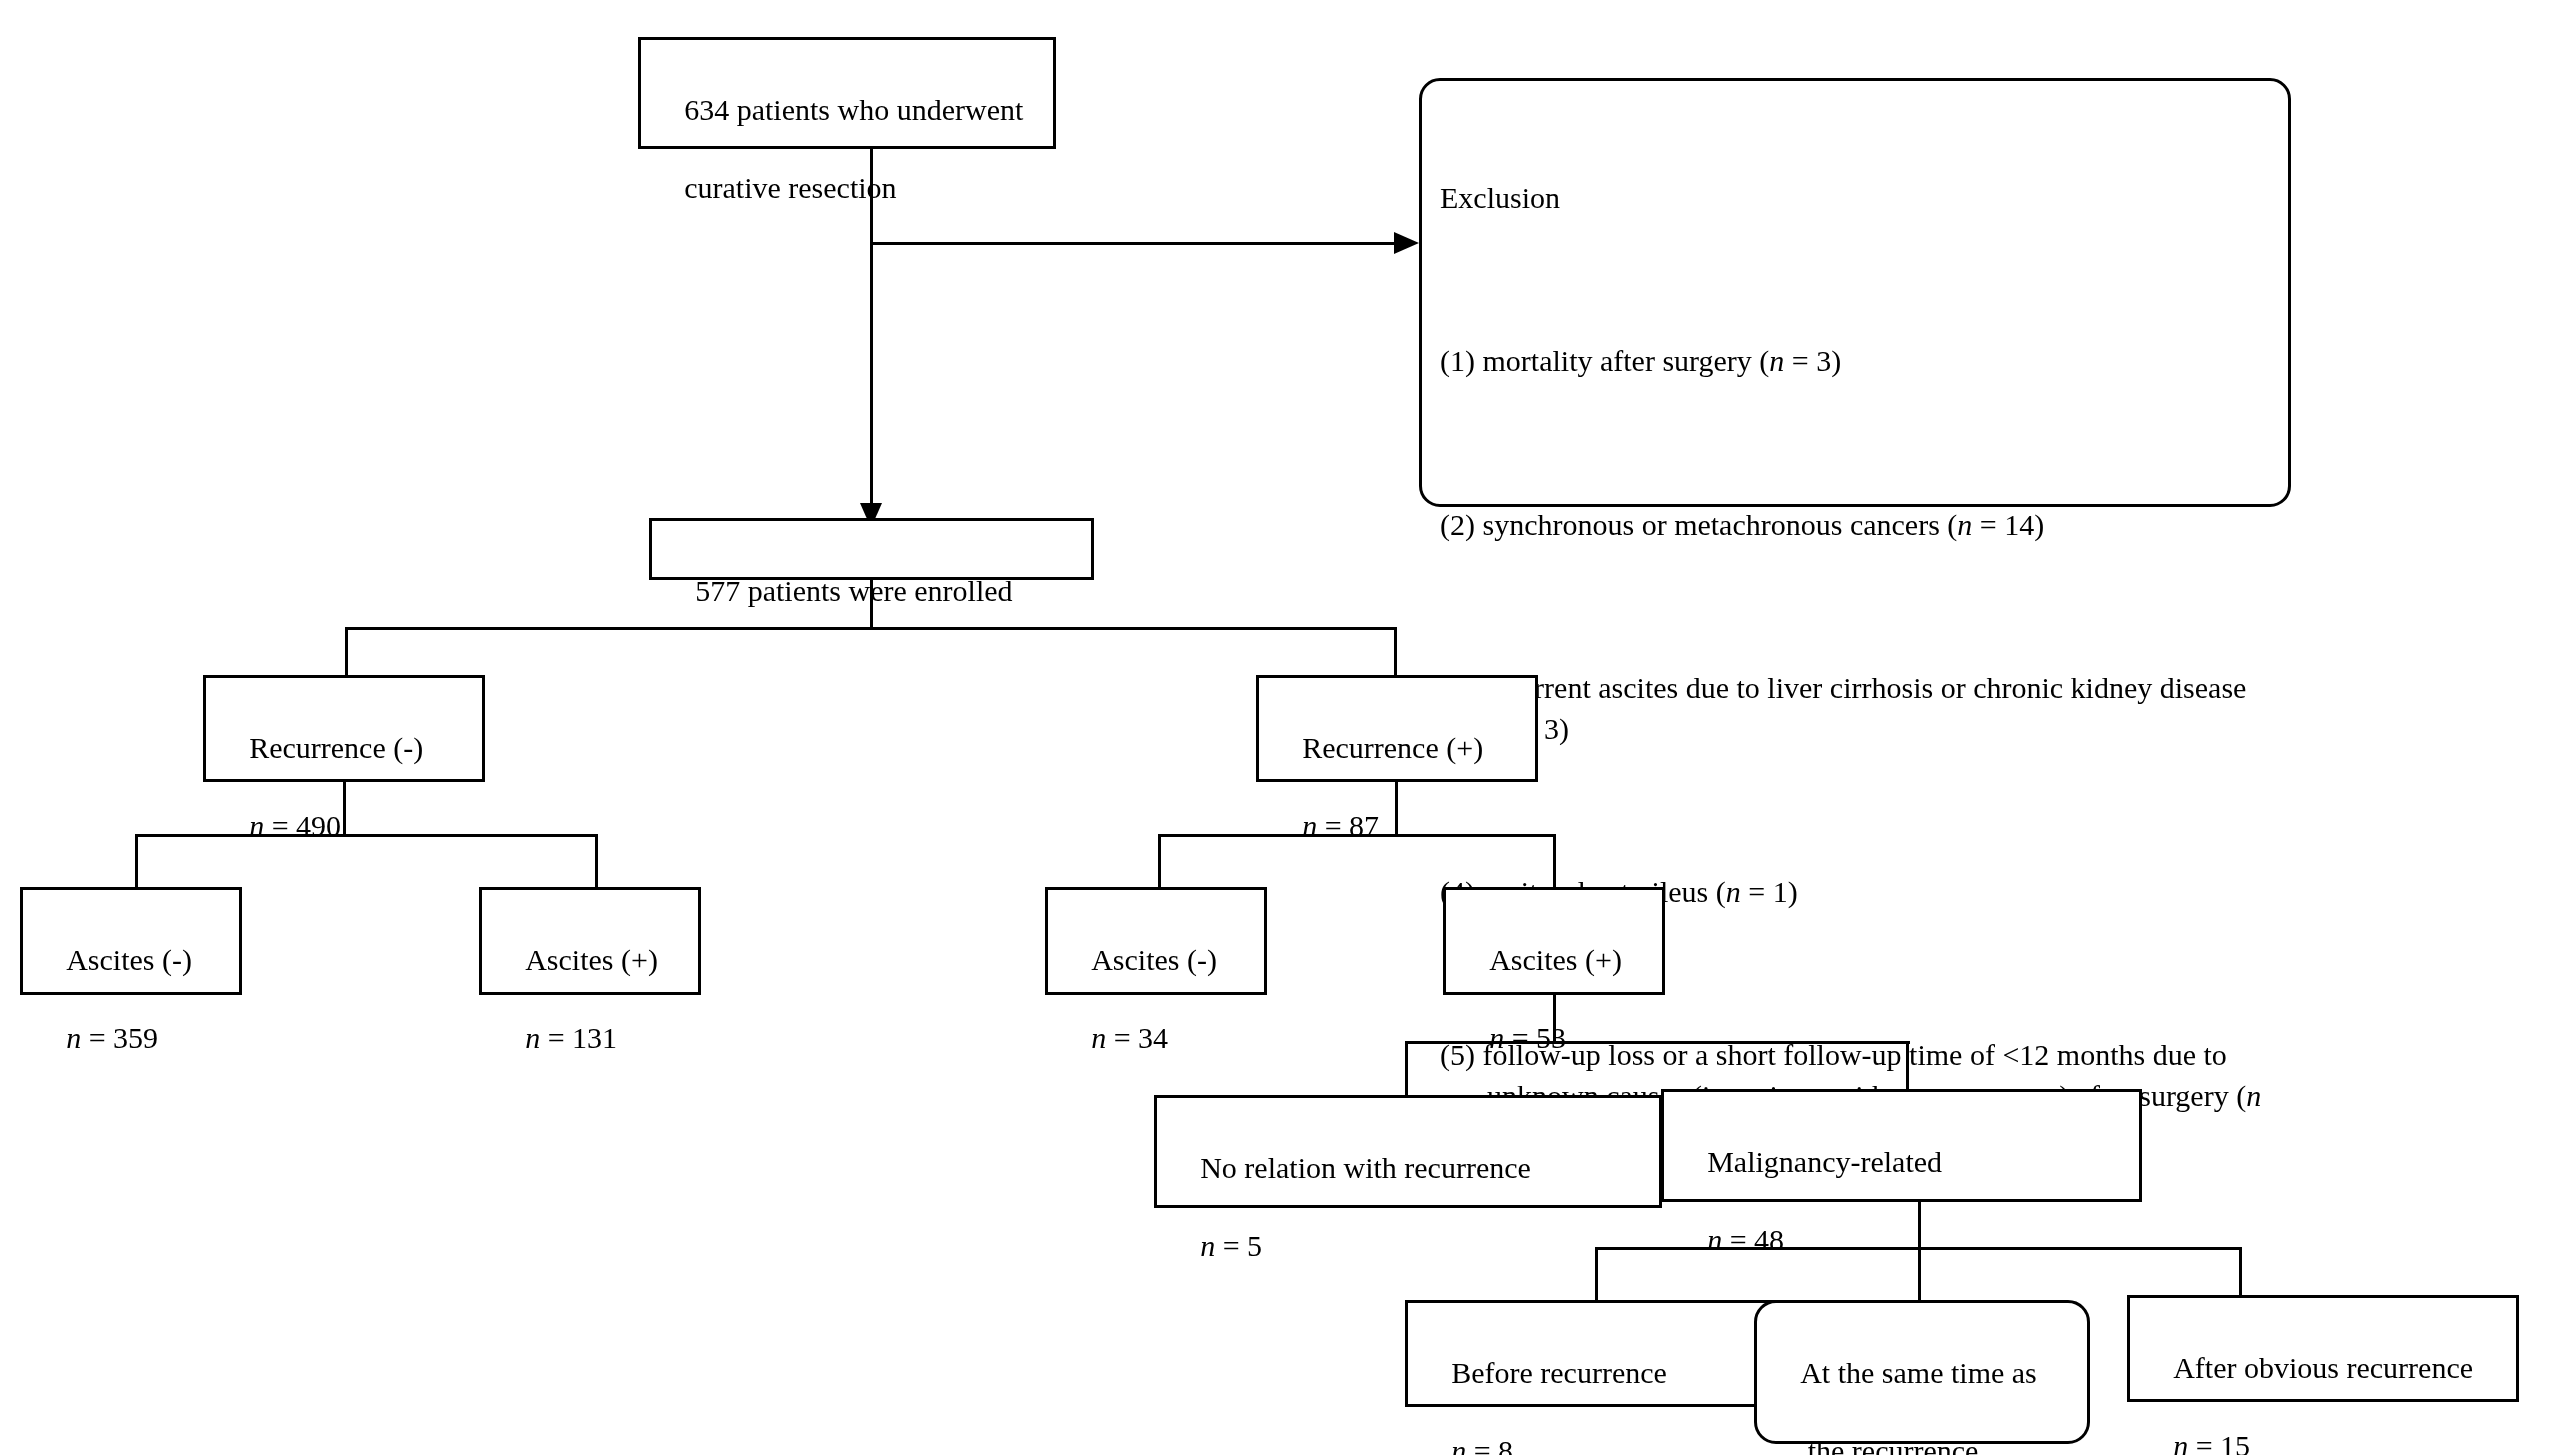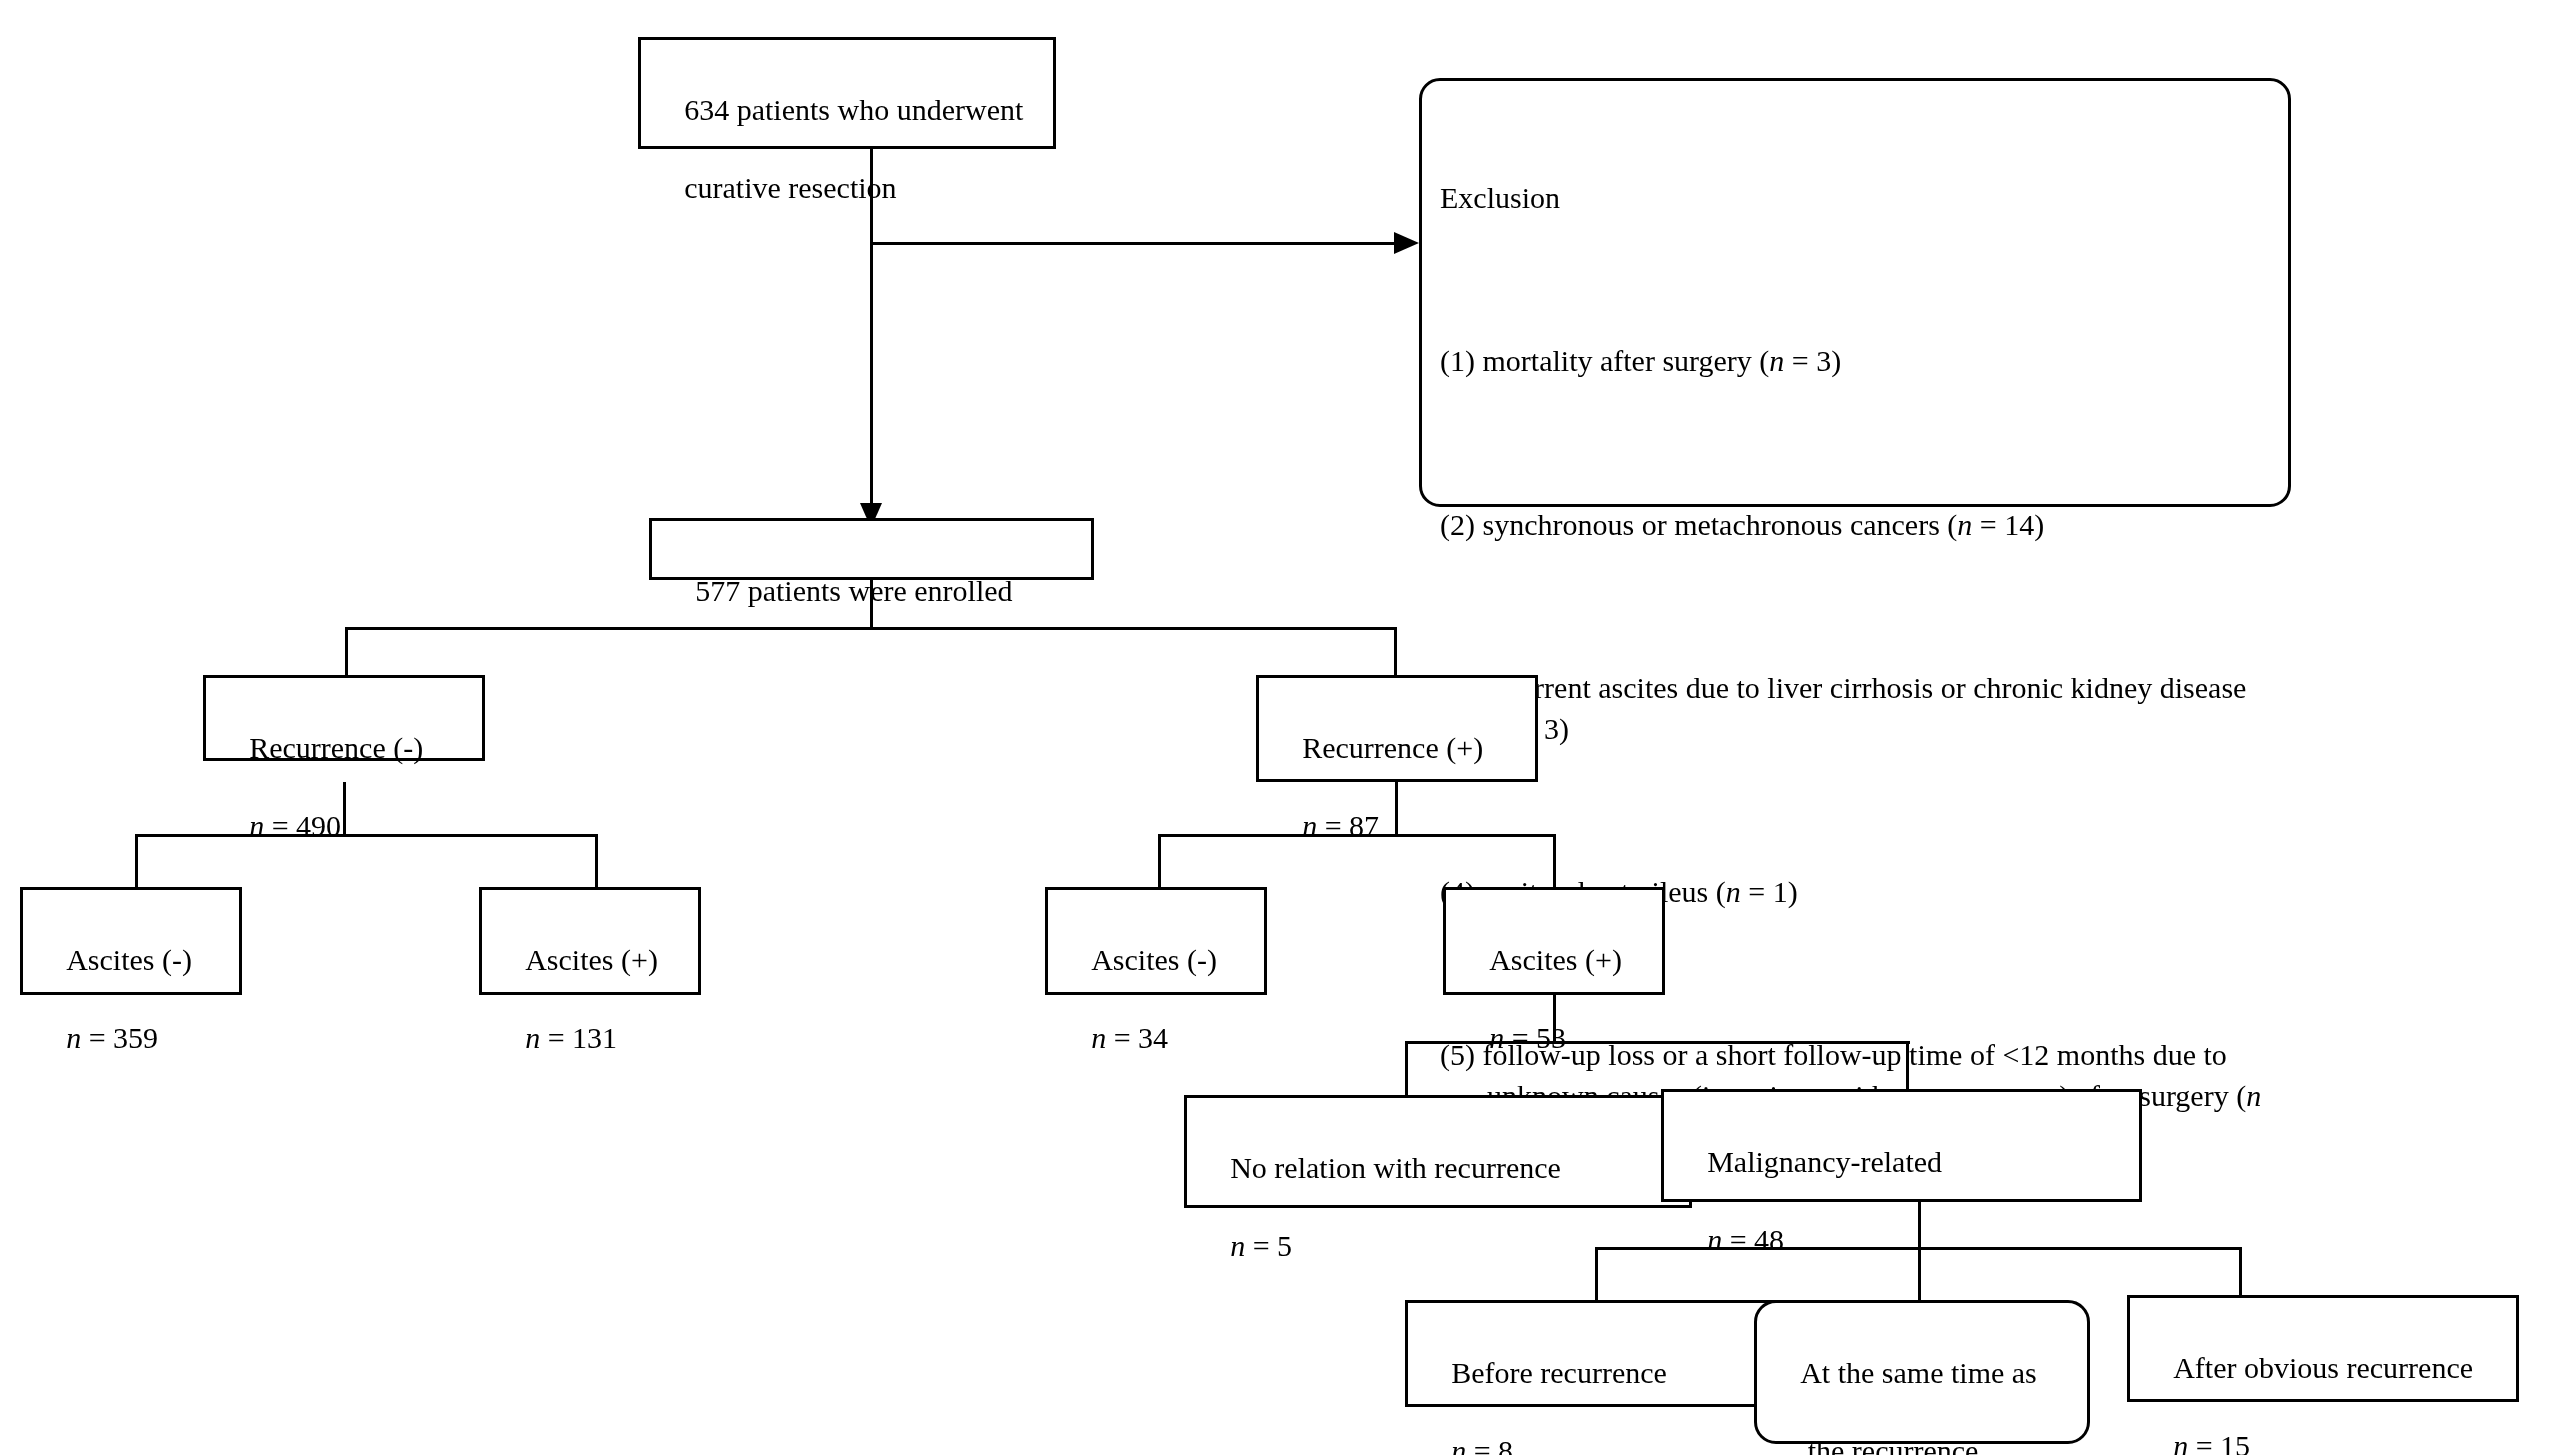--- a/index.html
+++ b/index.html
@@ -95,21 +95,21 @@
 
   <div class="box" id="box-enrolled" style="left:649px; top:518px; width:445px; height:62px;">
     <span>577 patients were enrolled</span>
   </div>
 
   <div class="line vline" style="left:870px; top:580px; width:3px; height:48px;"></div>
   <div class="line hline" style="left:345px; top:627px; width:1051px; height:3px;"></div>
   <div class="line vline" style="left:345px; top:627px; width:3px; height:48px;"></div>
   <div class="line vline" style="left:1394px; top:627px; width:3px; height:48px;"></div>
 
-  <div class="box" id="box-recurrence-neg" style="left:203px; top:675px; width:282px; height:86px;">
+  <div class="box" id="box-recurrence-neg" style="left:203px; top:675px; width:282px; height:107px;">
     <span>Recurrence (-)</span><br>
     <span class="ital">n</span><span> = 490</span>
   </div>
 
   <div class="box" id="box-recurrence-pos" style="left:1256px; top:675px; width:282px; height:107px;">
     <span>Recurrence (+)</span><br>
     <span class="ital">n</span><span> = 87</span>
   </div>
 
   <div class="line vline" style="left:343px; top:782px; width:3px; height:54px;"></div>
@@ -140,21 +140,21 @@
   <div class="box" id="box-ascites-pos-rec" style="left:1443px; top:887px; width:222px; height:108px;">
     <span>Ascites (+)</span><br>
     <span class="ital">n</span><span> = 53</span>
   </div>
 
   <div class="line vline" style="left:1553px; top:995px; width:3px; height:48px;"></div>
   <div class="line hline" style="left:1405px; top:1041px; width:505px; height:3px;"></div>
   <div class="line vline" style="left:1405px; top:1041px; width:3px; height:54px;"></div>
   <div class="line vline" style="left:1906px; top:1041px; width:3px; height:54px;"></div>
 
-  <div class="box" id="box-no-relation" style="left:1184px; top:1095px; width:508px; height:113px;">
+  <div class="box" id="box-no-relation" style="left:1154px; top:1095px; width:508px; height:113px;">
     <span>No relation with recurrence</span><br>
     <span class="ital">n</span><span> = 5</span>
   </div>
 
   <div class="box" id="box-malignancy" style="left:1661px; top:1089px; width:481px; height:113px;">
     <span>Malignancy-related</span><br>
     <span class="ital">n</span><span> = 48</span>
   </div>
 
   <div class="line vline" style="left:1918px; top:1202px; width:3px; height:47px;"></div>

